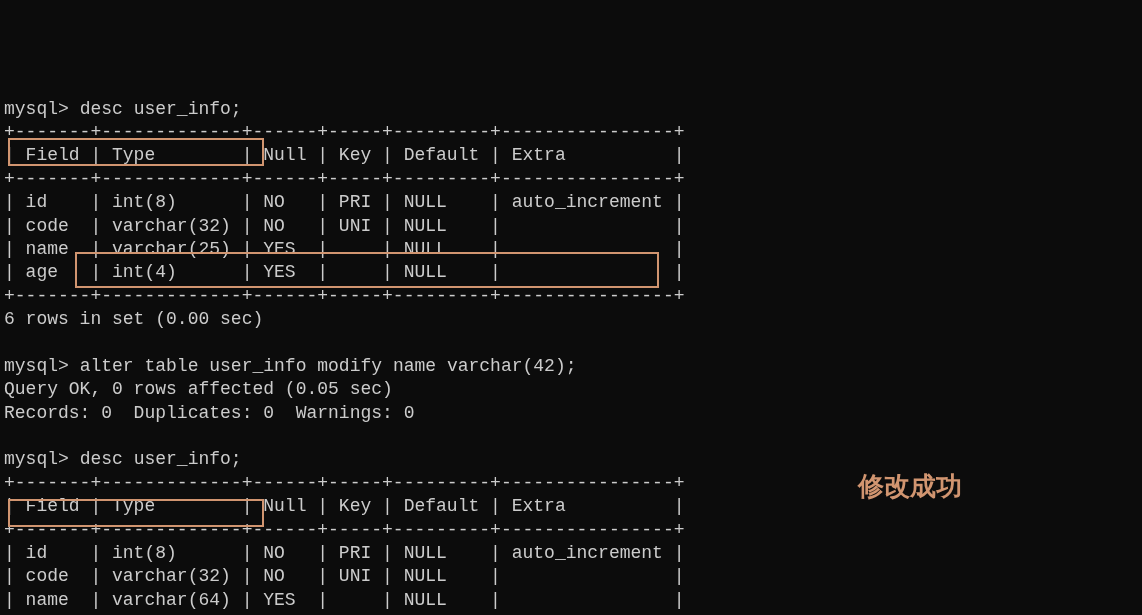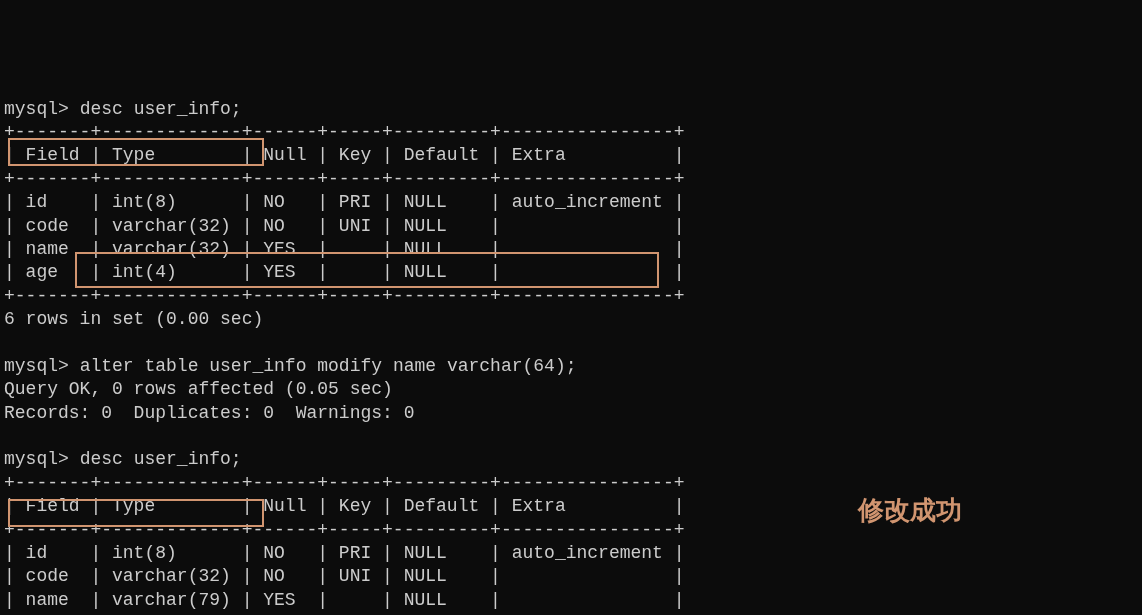--- a/index.html
+++ b/index.html
@@ -35,39 +35,39 @@
 <body>
 
 
 
 <div><span>mysql&gt; </span><span>desc user_info;</span>
 <span>+-------+-------------+------+-----+---------+----------------+</span>
 <span>| Field | Type        | Null | Key | Default | Extra          |</span>
 <span>+-------+-------------+------+-----+---------+----------------+</span>
 <span>| id    | int(8)      | NO   | PRI | NULL    | auto_increment |</span>
 <span>| code  | varchar(32) | NO   | UNI | NULL    |                |</span>
-<span>| name  | varchar(32) | YES  |     | NULL    |                |</span>
+<span>| name  | varchar(25) | YES  |     | NULL    |                |</span>
 <span>| age   | int(4)      | YES  |     | NULL    |                |</span>
 <span>+-------+-------------+------+-----+---------+----------------+</span>
 <span>6 rows in set (0.00 sec)</span>
 
-<span>mysql&gt; </span><span>alter table user_info modify name varchar(64);</span>
+<span>mysql&gt; </span><span>alter table user_info modify name varchar(42);</span>
 <span>Query OK, 0 rows affected (0.05 sec)</span>
 <span>Records: 0  Duplicates: 0  Warnings: 0</span>
 
 <span>mysql&gt; </span><span>desc user_info;</span>
 <span>+-------+-------------+------+-----+---------+----------------+</span>
 <span>| Field | Type        | Null | Key | Default | Extra          |</span>
 <span>+-------+-------------+------+-----+---------+----------------+</span>
 <span>| id    | int(8)      | NO   | PRI | NULL    | auto_increment |</span>
 <span>| code  | varchar(32) | NO   | UNI | NULL    |                |</span>
-<span>| name  | varchar(79) | YES  |     | NULL    |                |</span>
+<span>| name  | varchar(64) | YES  |     | NULL    |                |</span>
 <span>| age   | int(4)      | YES  |     | NULL    |                |</span>
 
 </div>
 
 <div class="highlight-box" id="hl0" style="top: 138px; left: 8px; width: 256px; height: 28px;"></div>
 <div class="highlight-box" id="hl1" style="top: 252px; left: 75px; width: 584px; height: 36px;"></div>
 <div class="highlight-box" id="hl2" style="top: 499px; left: 8px; width: 256px; height: 28px;"></div>
-<div class="annotation" id="ann" style="top: 494px; left: 858px;">修改成功</div>
+<div class="annotation" id="ann" style="top: 470px; left: 858px;">修改成功</div>
 
 
 
 
 </body></html>

